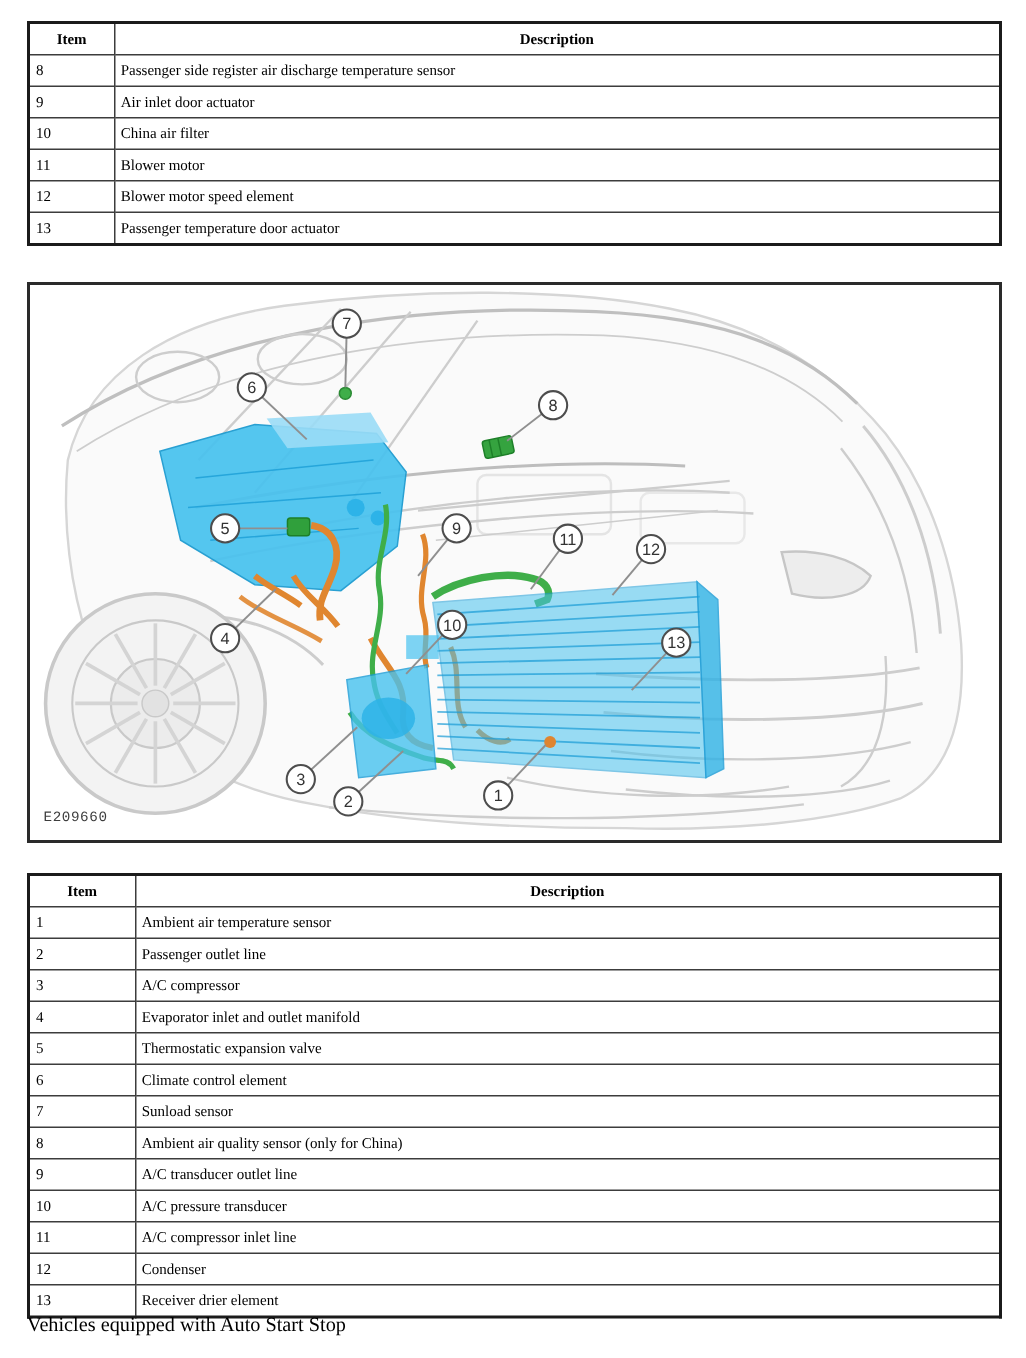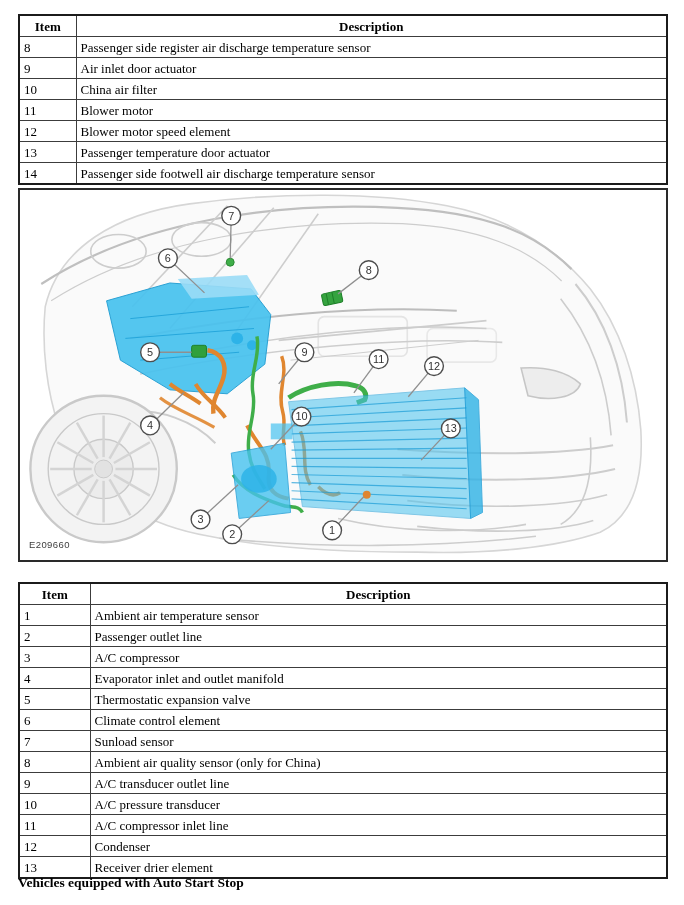--- a/index.html
+++ b/index.html
@@ -7,43 +7,43 @@
     position:relative;width:684px;height:905px;background:#ffffff;
     font-family:"Liberation Serif", serif;color:#000;overflow:hidden;
   }
   
   table.doc{
     position:absolute;left:18px;border-collapse:collapse;table-layout:fixed;
     width:650px;border:2px solid #1b1b1b;background:#fff;
   }
   table.doc th, table.doc td{
     border:1px solid #3c3c3c;height:20px;padding:0 0 0 4px;
-    font-size:13px;line-height:19px;overflow:hidden;white-space:nowrap;
+    font-size:10px;line-height:19px;overflow:hidden;white-space:nowrap;
   }
   table.doc th{font-weight:bold;text-align:center;padding:0;}
   #table-top{top:14px;}
   #table-top col.c-item{width:57px;}
   #table-bottom{top:582px;}
   #table-bottom col.c-item{width:71px;}
   td.item-cell{padding-left:2px;}
   
   .figure-box{
     position:absolute;left:18px;top:188px;width:650px;height:374px;
     border:2px solid #2a2a2a;box-sizing:border-box;background:#fff;
   }
   .figure-box svg{display:block;width:100%;height:100%;}
   .figure-code{
     position:absolute;left:9px;bottom:10px;
-    font-family:Liberation Sans, sans-serif;font-size:9.5px;color:#3d3d3d;
+    font-family:Liberation Mono, monospace;font-size:9.5px;color:#3d3d3d;
     letter-spacing:.4px;
   }
   
   .footer-heading{
     position:absolute;left:18px;top:875px;margin:0;
-    font-size:13.5px;font-weight:bold;font-family:"Liberation Serif", serif;
+    font-size:13.5px;font-weight:normal;font-family:"Liberation Serif", serif;
   }
   
   .callout-text{
     font-family:"Liberation Sans", sans-serif;font-size:11px;fill:#333;
   }
 </style>
 </head>
 <body>
 
 <div class="page">
@@ -76,24 +76,20 @@
           <td class="item-cell">11</td>
           <td class="description-cell">Blower motor</td>
         </tr>
         <tr>
           <td class="item-cell">12</td>
           <td class="description-cell">Blower motor speed element</td>
         </tr>
         <tr>
           <td class="item-cell">13</td>
           <td class="description-cell">Passenger temperature door actuator</td>
-        </tr>
-        <tr>
-          <td class="item-cell">14</td>
-          <td class="description-cell">Passenger side footwell air discharge temperature sensor</td>
         </tr>
       </tbody>
     </table>
 
   <div class="figure-box">
     <svg viewBox="0 0 650 374">
 
       <g stroke="#cdcdcd" fill="none" stroke-width="1.6">
         <path d="M24,118 C38,58 96,24 170,14 C260,2 360,2 430,16 C492,28 540,58 575,100
                  C605,138 622,190 626,242 C629,292 618,330 585,346 C540,362 470,368 400,366

